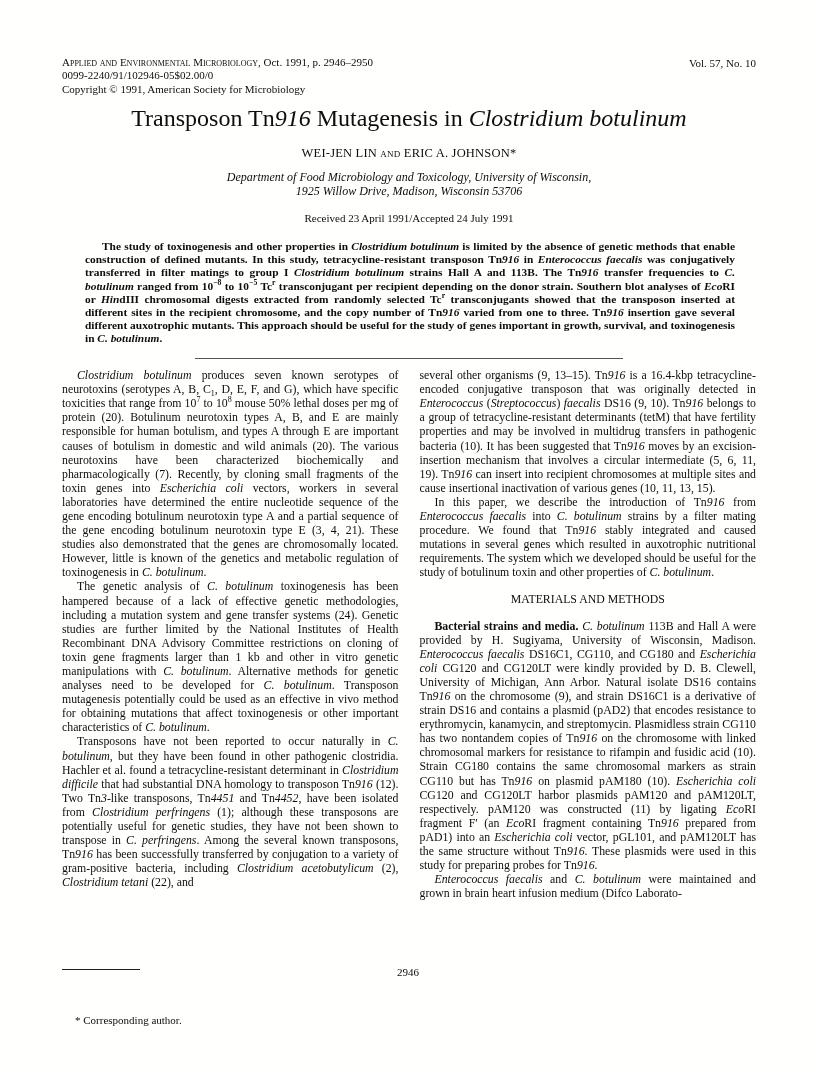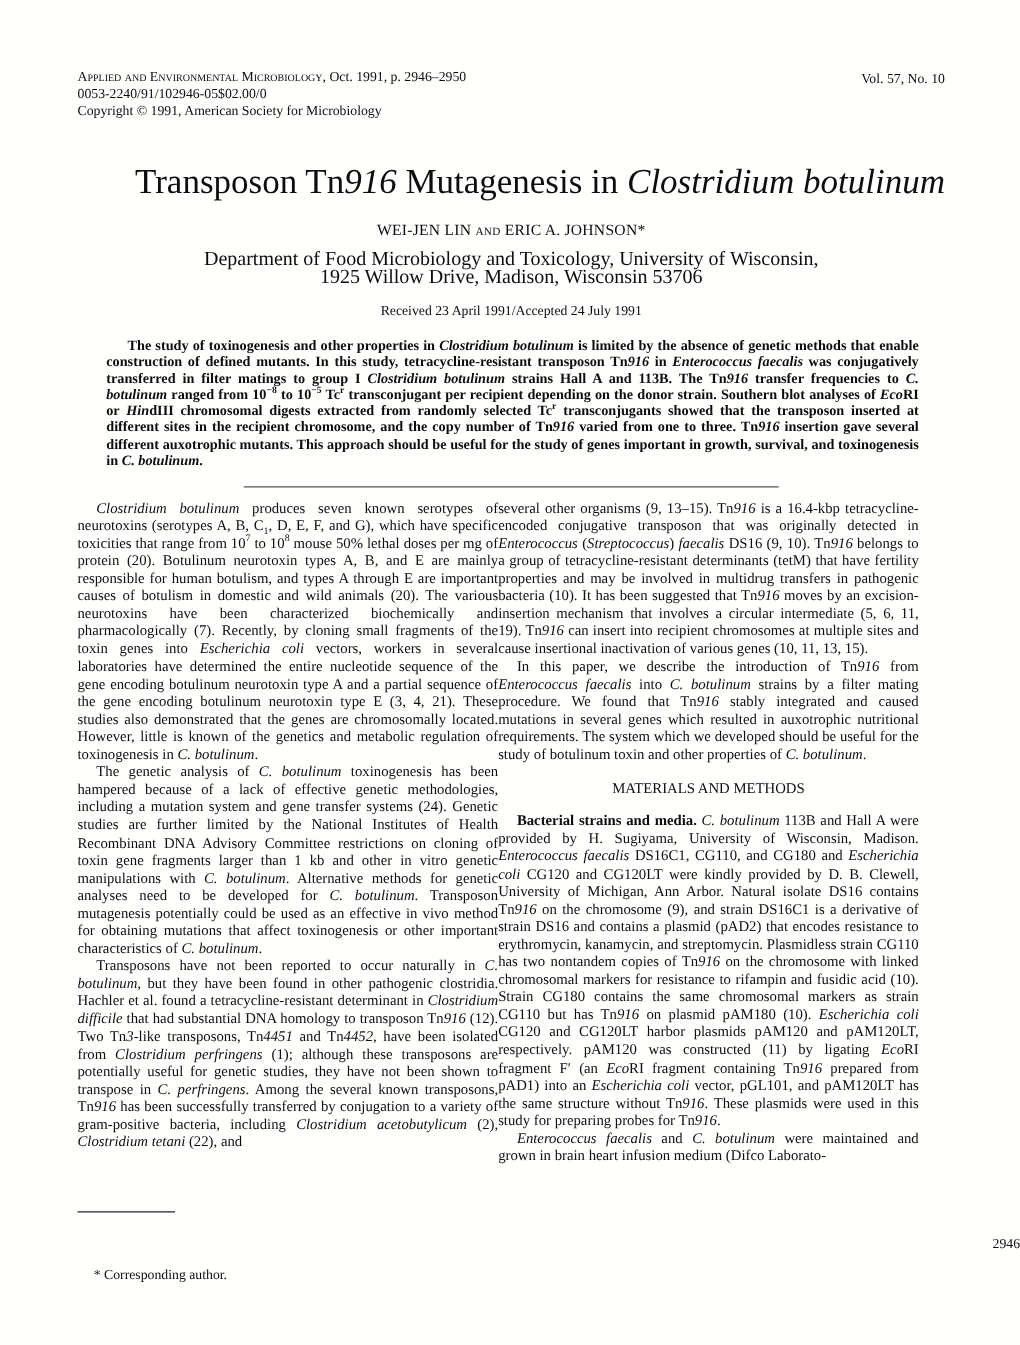--- a/index.html
+++ b/index.html
@@ -16,63 +16,63 @@
   .sc { font-variant:small-caps; }
   sup { font-size:0.68em; vertical-align:super; line-height:0; }
   sub { font-size:0.68em; vertical-align:sub; line-height:0; }
 
   
   .jheader { display:flex; justify-content:space-between; align-items:flex-start;
              font-size:11px; line-height:13.4px; }
   .jheader .vol { white-space:nowrap; padding-top:1px; }
 
   
-  .paper-title { text-align:right; font-size:28px; line-height:24px; margin-top:38px; font-weight:normal; }
+  .paper-title { text-align:center; font-size:24px; line-height:24px; margin-top:10px; font-weight:normal; }
   .authors { text-align:center; font-size:12.5px; margin-top:0; letter-spacing:0.2px; }
-  .affiliation { text-align:center; font-size:16px; line-height:14px; margin-top:9px; }
+  .affiliation { text-align:center; font-style:italic; font-size:12px; line-height:14px; margin-top:9px; }
   .received { text-align:center; font-size:11px; margin-top:14px; }
 
   
   .abstract {
     margin:16px 21px 0 23px;
     font-weight:bold;
     font-size:11.4px; line-height:13.1px;
     text-align:justify;
     text-indent:17px;
   }
 
   .rule {
     width:428px; height:0;
     border-top:1.5px solid #555;
     margin:13px auto 9px auto;
   }
 
   
-  .cols { display:flex; }
+  .cols { display:flex; gap:21px; }
   .col { width:336.5px; font-size:11.8px; line-height:14.1px; text-align:justify; }
   .col p { margin:0; text-indent:15px; }
   .col p.noindent { text-indent:0;font-family:Liberation Serif, serif; }
   .col h3.section { text-align:center; font-size:11.8px; font-weight:normal; margin:13px 0 12px 0; }
 
   
   .footnote { position:absolute; left:62px; top:969px; width:336px; font-size:11px; }
   .footnote .fnrule { width:78px; border-top:1px solid #222; margin-bottom:3px; }
   .footnote .fntext { text-indent:13px;margin-top:44px; }
 
-  .pageno { position:absolute; left:0; right:0; top:989px; text-align:right; font-size:11px; }
+  .pageno { position:absolute; left:0; right:0; top:966px; text-align:center; font-size:11px; }
 </style>
 </head>
 <body>
 
 <div class="page">
 
   <div class="jheader">
     <div>
       <div><span class="sc">Applied and Environmental Microbiology</span>, Oct. 1991, p. 2946–2950</div>
-      <div>0053-2240/91/102946-05$02.00/0</div>
+      <div>0099-2240/91/102946-05$02.00/0</div>
       <div>Copyright © 1991, American Society for Microbiology</div>
     </div>
     <div class="vol">Vol. 57, No. 10</div>
   </div>
 
   <h1 class="paper-title">Transposon Tn<i>916</i> Mutagenesis in <i>Clostridium botulinum</i></h1>
 
   <div class="authors">WEI-JEN LIN <span class="sc">and</span> ERIC A. JOHNSON*</div>
 
   <div class="affiliation">

